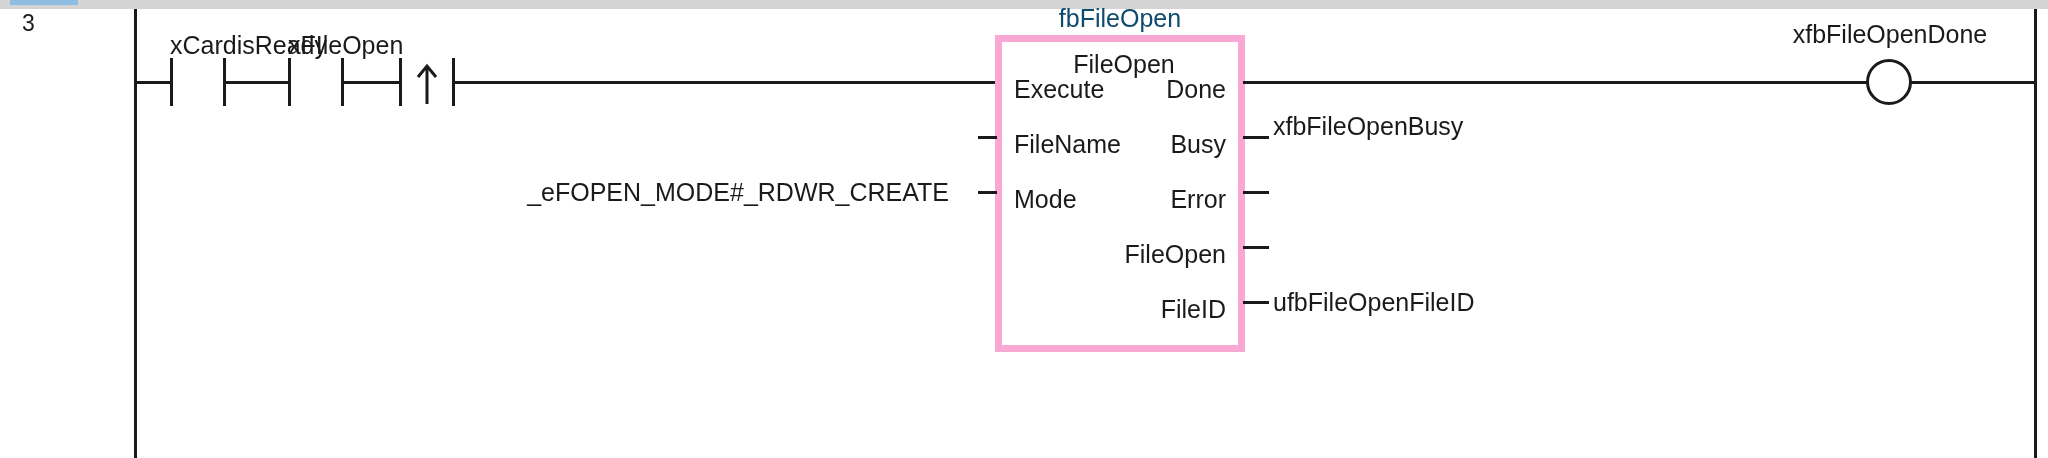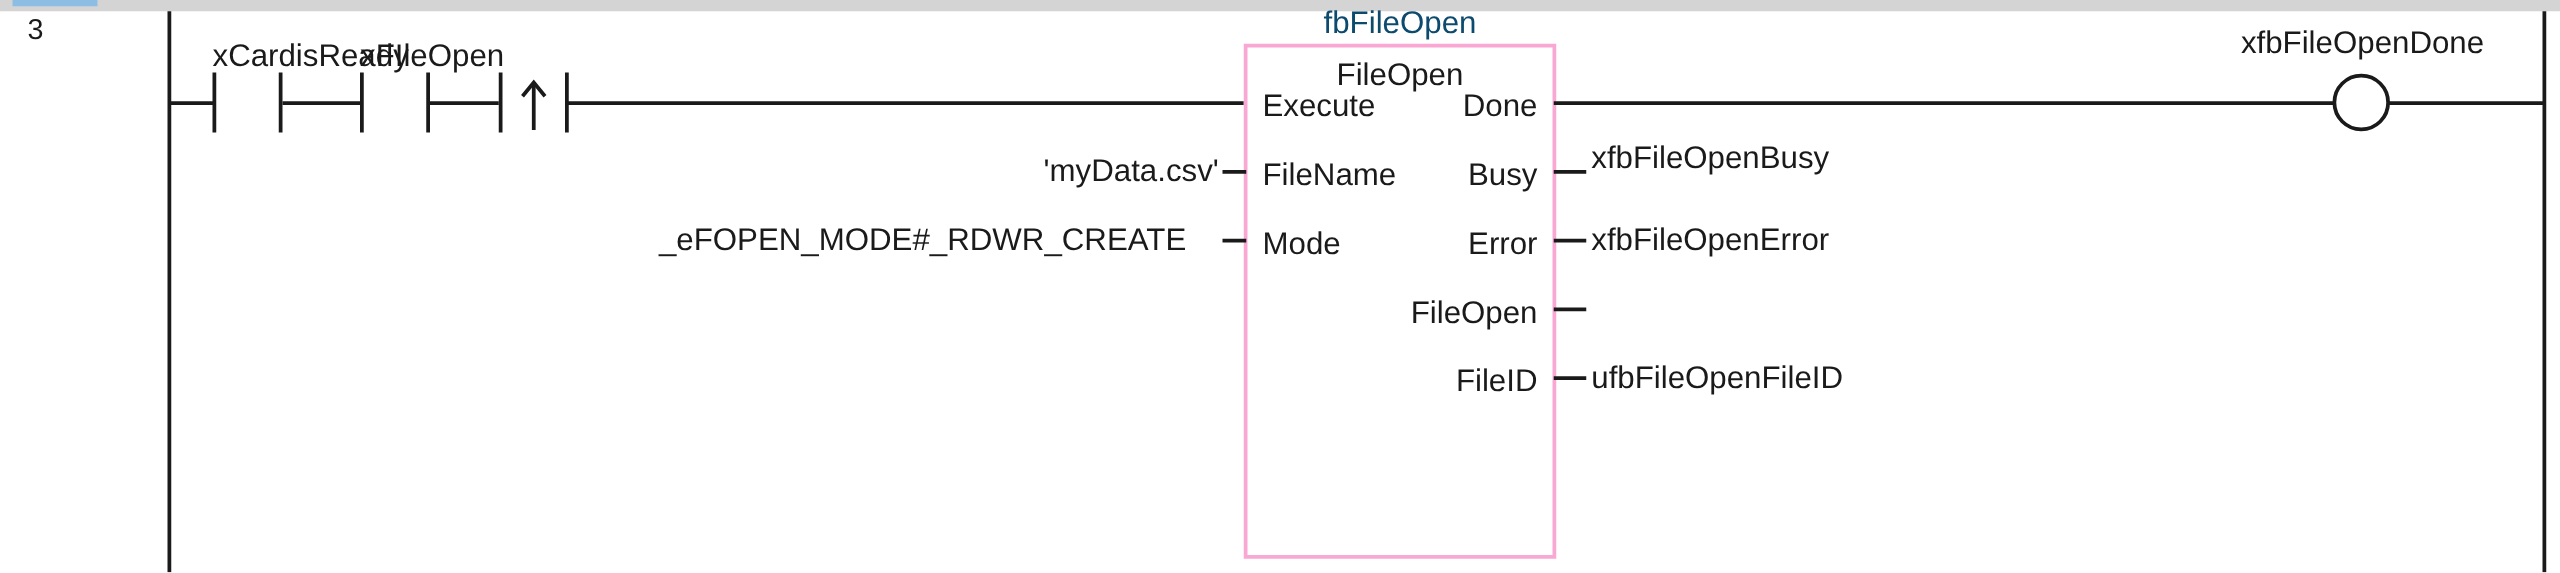--- a/index.html
+++ b/index.html
@@ -82,22 +82,22 @@
     position: absolute;
     left: 10px; top: 4px;
     width: 36px; height: 44px;
     color: #1a1a1a;
   }
 
   
   .fb {
     position: absolute;
     left: 995px; top: 35px;
-    width: 250px; height: 412px;
-    border: 3px solid #f9a8d4;
+    width: 250px; height: 317px;
+    border: 7px solid #f9a8d4;
     background: #ffffff;
     box-sizing: border-box;
   }
   .fb-instance {
     position: absolute;
     left: 995px; top: 6px;
     width: 250px;
     text-align: center;
     font-size: 25px;
     color: #0c4a6e;
@@ -217,33 +217,31 @@
     <div class="pin-in" style="top:90px;text-align:right;">FileName</div>
     <div class="pin-in" style="top:145px;">Mode</div>
 
     <div class="pin-out" style="top:35px;">Done</div>
     <div class="pin-out" style="top:90px;">Busy</div>
     <div class="pin-out" style="top:145px;">Error</div>
     <div class="pin-out" style="top:200px;">FileOpen</div>
     <div class="pin-out" style="top:255px;">FileID</div>
   </div>
 
-  <div class="operand-left" style="left:600px; top:125px; width:375px;">'myData.csv'</div>
   <div class="wire-h" style="left:978px; top:136px; width:19px;"></div>
 
   <div class="operand-left" style="left:424px; top:180px; width:525px;">_eFOPEN_MODE#_RDWR_CREATE</div>
   <div class="wire-h" style="left:978px; top:191px; width:19px;"></div>
 
   <div class="wire-h" style="left:1243px; top:81px; width:626px;"></div>
 
   <div class="wire-h" style="left:1243px; top:136px; width:26px;"></div>
   <div class="operand-right" style="left:1273px; top:114px;">xfbFileOpenBusy</div>
 
   <div class="wire-h" style="left:1243px; top:191px; width:26px;"></div>
-  <div class="operand-right" style="left:1273px; top:180px;">xfbFileOpenError</div>
 
   <div class="wire-h" style="left:1243px; top:246px; width:26px;"></div>
 
   <div class="wire-h" style="left:1243px; top:301px; width:26px;"></div>
   <div class="operand-right" style="left:1273px; top:290px;">ufbFileOpenFileID</div>
 
   <div class="coil-label">xfbFileOpenDone</div>
   <div class="coil"></div>
   <div class="wire-h" style="left:1910px; top:81px; width:126px;"></div>
 

